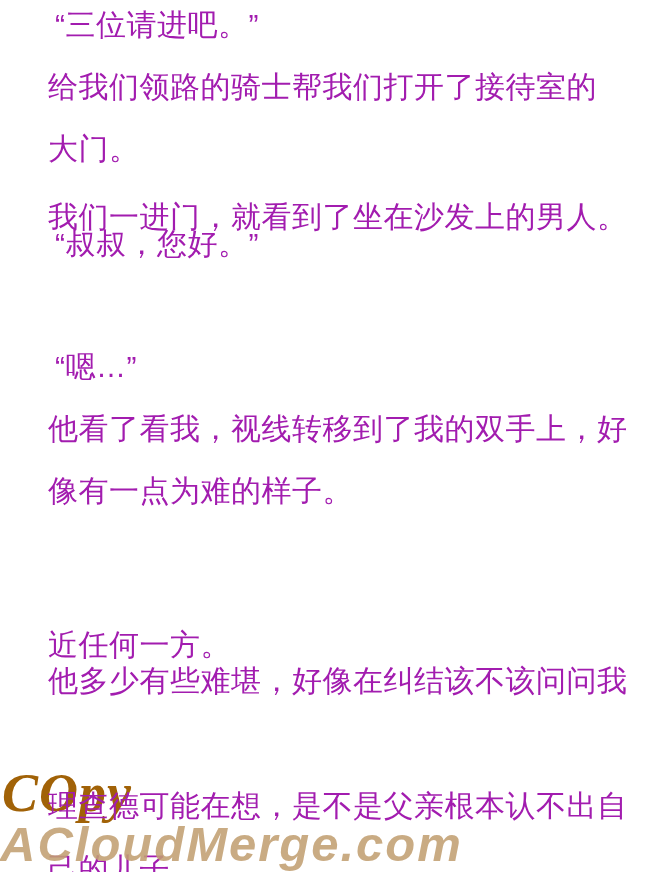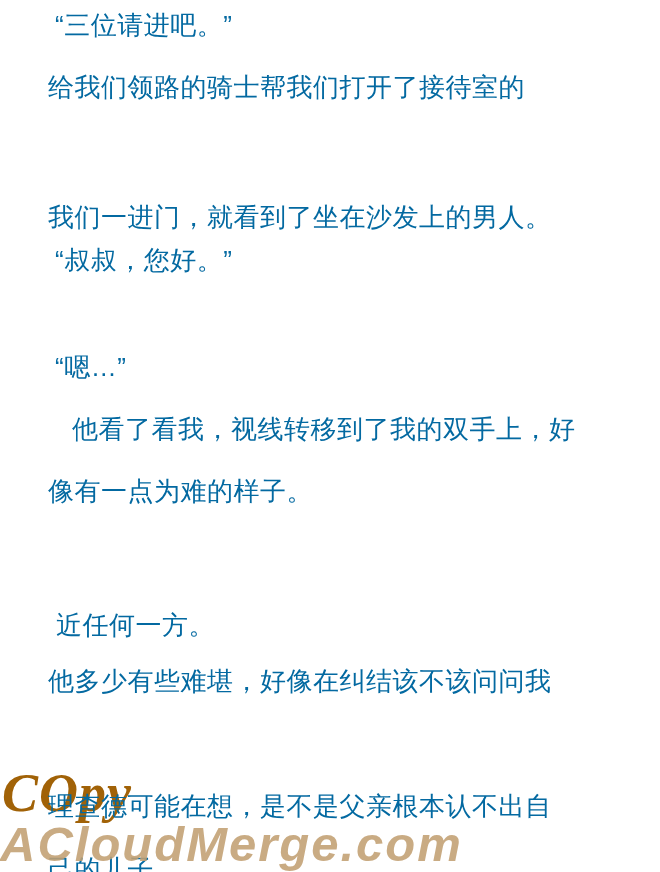--- a/index.html
+++ b/index.html
@@ -16,24 +16,24 @@
     font-family: "Liberation Sans", sans-serif;
   }
   .text-layer {
     position: absolute;
     inset: 0;
     z-index: 2;
   }
   .text-line {
     position: absolute;
     white-space: nowrap;
-    font-size: 26px;
+    font-size: 30px;
     line-height: 34px;
     letter-spacing: 0.5px;
-    color: #0369a1;
+    color: #a21caf;
     font-family: "Liberation Sans", sans-serif;
   }
   .wm {
     position: absolute;
     white-space: nowrap;
     pointer-events: none;
   }
   .wm-blue {
     z-index: 1;
     font-family: "Liberation Serif", serif;
@@ -67,26 +67,27 @@
 </head>
 <body>
 
 <div class="page">
 
   <div class="wm wm-blue" style="left: 2px; top: 766px;">COpy</div>
 
   <div class="text-layer" id="text-layer">
       <div class="text-line" style="left: 55px; top: 8px;">“三位请进吧。”</div>
       <div class="text-line" style="left: 48px; top: 70px;">给我们领路的骑士帮我们打开了接待室的</div>
+      <div class="text-line" style="left: 48px; top: 132px;">大门。</div>
       <div class="text-line" style="left: 48px; top: 200px;">我们一进门，就看到了坐在沙发上的男人。</div>
-      <div class="text-line" style="left: 55px; top: 227px; margin-top: 16px;">“叔叔，您好。”</div>
+      <div class="text-line" style="left: 55px; top: 227px;">“叔叔，您好。”</div>
       <div class="text-line" style="left: 55px; top: 350px;">“嗯…”</div>
-      <div class="text-line" style="left: 48px; top: 412px; margin-left: 24px;">他看了看我，视线转移到了我的双手上，好</div>
+      <div class="text-line" style="left: 48px; top: 412px;">他看了看我，视线转移到了我的双手上，好</div>
       <div class="text-line" style="left: 48px; top: 474px;">像有一点为难的样子。</div>
-      <div class="text-line" style="left: 48px; top: 608px; margin-left: 8px;">近任何一方。</div>
+      <div class="text-line" style="left: 48px; top: 628px;">近任何一方。</div>
       <div class="text-line" style="left: 48px; top: 664px;">他多少有些难堪，好像在纠结该不该问问我</div>
       <div class="text-line" style="left: 48px; top: 789px;">理查德可能在想，是不是父亲根本认不出自</div>
       <div class="text-line" style="left: 48px; top: 852px;">己的儿子</div>
     </div>
 
 
   <div class="wm wm-tan" style="left: 0px; top: 822px;">ACloudMerge.com</div>
 
 </div>
 

